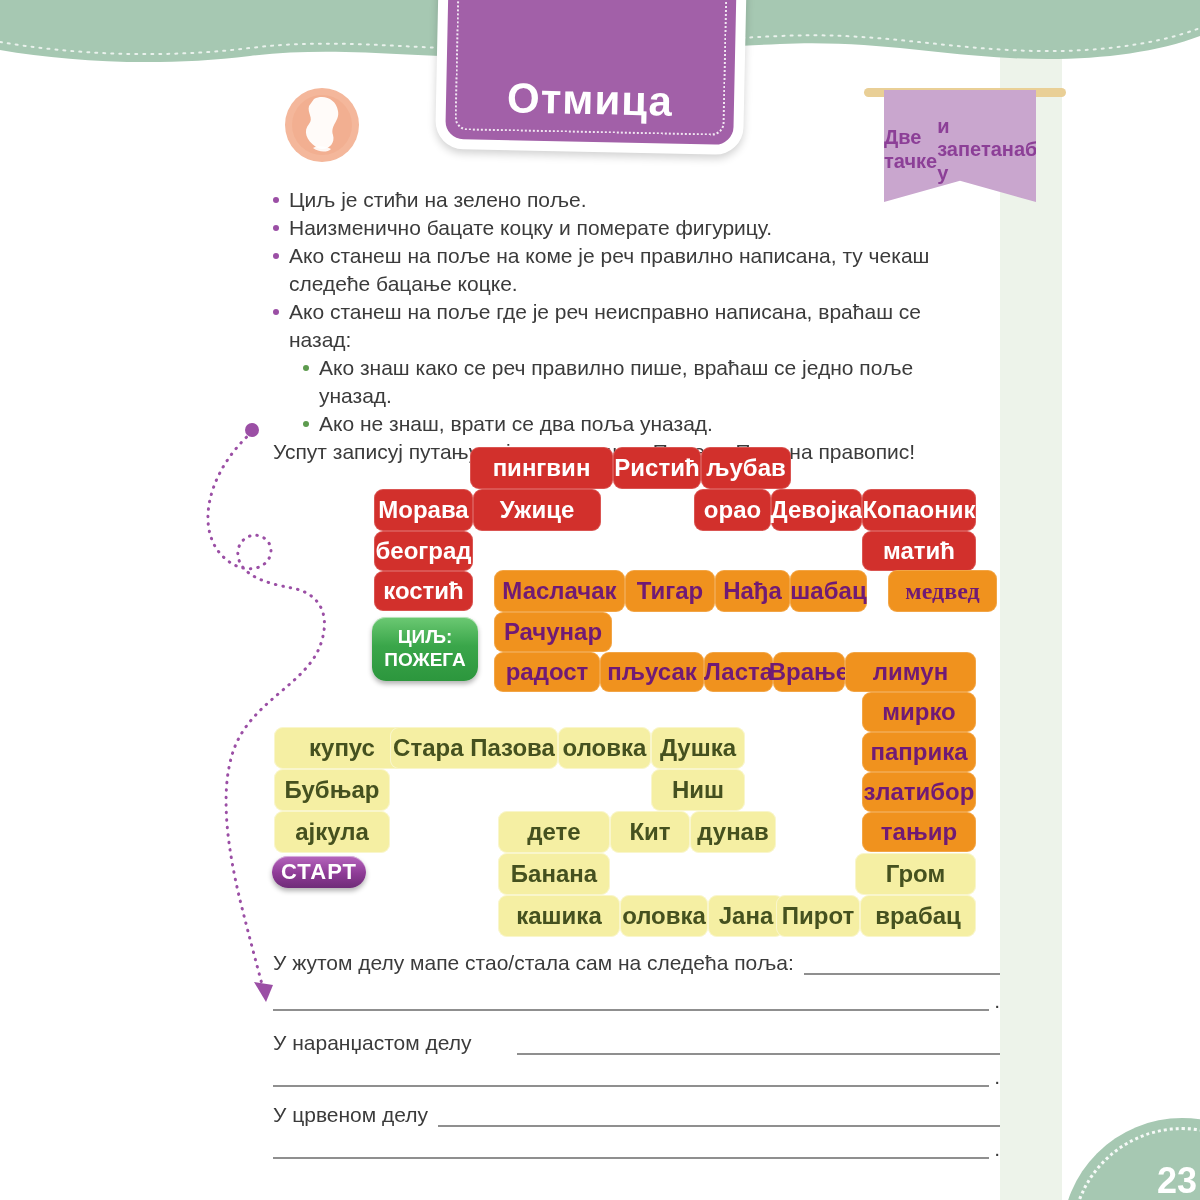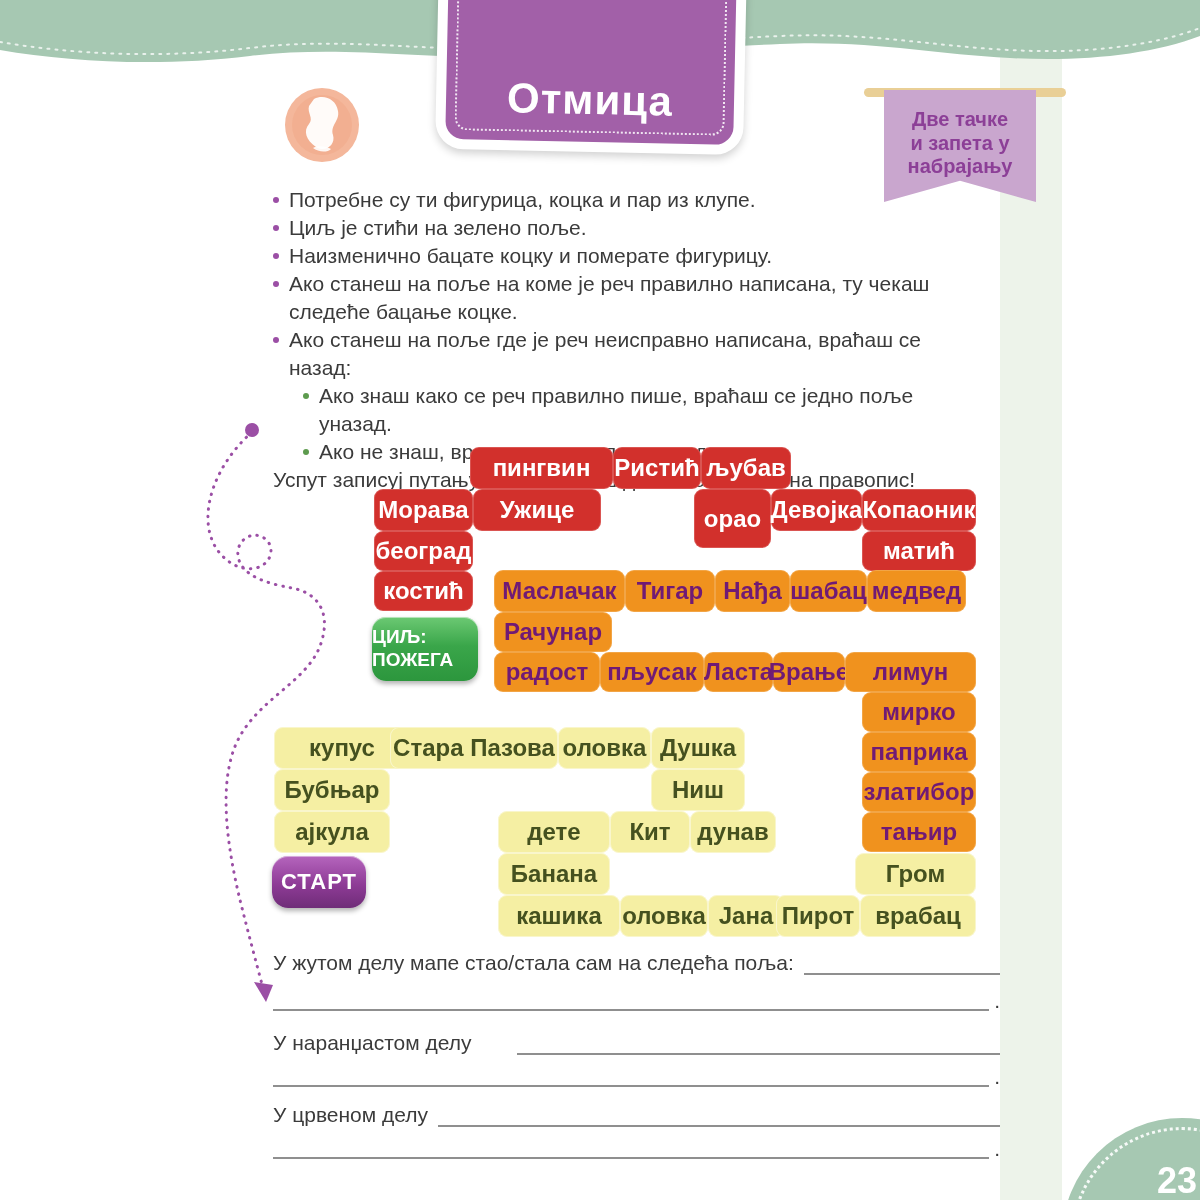--- a/index.html
+++ b/index.html
@@ -21,21 +21,21 @@
   .title-inner::after{content:"";position:absolute;inset:9px;border:2px dotted rgba(255,255,255,.85);border-radius:13px}
   .title-inner h1{margin:0;font-size:42px;font-weight:bold;color:#fff;letter-spacing:1px}
 
   
   .globe{position:absolute;left:283px;top:86px;z-index:3}
 
   
   .ribbon-stick{position:absolute;left:864px;top:88px;width:202px;height:9px;background:#e9cf96;border-radius:5px;z-index:2}
   .ribbon{position:absolute;left:884px;top:90px;width:152px;height:112px;background:var(--ribbon-bg);
     clip-path:polygon(0 0,100% 0,100% 100%,50% 81%,0 100%);
-    display:flex;flex-direction:column;align-items:center;padding-top:18px;box-sizing:border-box;z-index:3}
+    display:flex;flex-direction:row;align-items:center;padding-top:8px;box-sizing:border-box;z-index:3}
   .ribbon span{font-weight:bold;font-size:20px;line-height:1.18;color:var(--ribbon-text)}
 
   
   .instructions{position:absolute;left:273px;top:186px;width:706px;font-size:21px;line-height:28px;z-index:2}
   .bullet-row{display:flex}
   .bullet-row.lvl2{padding-left:30px}
   .dot{width:6px;height:6px;border-radius:50%;margin:11px 10px 0 0;flex:none}
   .lvl1 .dot{background:var(--trail)}
   .lvl2 .dot{background:#5d9b4e}
 
@@ -43,23 +43,23 @@
   .board{position:absolute;left:0;top:0;width:1200px;height:1200px;z-index:2}
   .tile{position:absolute;border-radius:9px;display:flex;align-items:center;justify-content:center;
     font-weight:bold;font-size:24px;box-sizing:border-box;padding:0 4px;white-space:nowrap}
   .tile.red{background:var(--red);color:#fff;box-shadow:inset 0 0 0 1px rgba(255,255,255,.18)}
   .tile.orange{background:var(--orange);color:#701a75;box-shadow:inset 0 0 0 1px rgba(255,255,255,.18)}
   .tile.yellow{background:var(--yellow);color:var(--yellow-text);box-shadow:inset 0 0 0 1px rgba(255,255,255,.45)}
 
   .goal-btn{position:absolute;left:372px;top:617px;width:106px;height:64px;border-radius:14px;z-index:3;
     background:linear-gradient(180deg,#6cc973,var(--goal-green) 45%,#2c963d);
     box-shadow:0 3px 5px rgba(0,0,0,.3), inset 0 1px 0 rgba(255,255,255,.5);
-    display:flex;flex-direction:column;align-items:flex-start;justify-content:center;
+    display:flex;flex-direction:column;align-items:center;justify-content:center;
     color:#fff;font-weight:bold;font-size:19px;line-height:1.2;text-align:center}
-  .start-btn{position:absolute;left:272px;top:856px;width:94px;height:52px;border-radius:16px;z-index:3;
+  .start-btn{position:absolute;left:272px;top:856px;width:94px;height:32px;border-radius:16px;z-index:3;
     background:linear-gradient(180deg,#b565bd,var(--start-purple) 55%,#6f2d78);
     box-shadow:0 3px 5px rgba(0,0,0,.3), inset 0 1px 0 rgba(255,255,255,.45);
     display:flex;align-items:center;justify-content:center;color:#fff;font-weight:bold;font-size:22px;letter-spacing:1px}
 
   
   .answers{position:absolute;left:273px;top:0;width:727px;height:1200px;z-index:2;font-size:21px}
   .ans-row{position:absolute;left:0;right:0;height:30px;display:flex}
   .ans-label{white-space:nowrap;line-height:30px}
   .blank{flex:1;border-bottom:2px solid var(--line);margin:0 0 3px 10px}
   .period{align-self:flex-end;line-height:26px;margin-left:5px}
@@ -96,24 +96,20 @@
 <div class="ribbon-stick"></div>
 <div class="ribbon">
   <span>Две тачке</span>
   <span>и запета у</span>
   <span>набрајању</span>
 </div>
 
 <div class="instructions">
     <div class="bullet-row lvl1">
       <span class="dot"></span>
-      <span>Потребне су ти фигурица, коцка и пар из клупе.</span>
-    </div>
-    <div class="bullet-row lvl1">
-      <span class="dot"></span>
       <span>Циљ је стићи на зелено поље.</span>
     </div>
     <div class="bullet-row lvl1">
       <span class="dot"></span>
       <span>Наизменично бацате коцку и померате фигурицу.</span>
     </div>
     <div class="bullet-row lvl1">
       <span class="dot"></span>
       <span>Ако станеш на поље на коме је реч правилно написана, ту чекаш следеће бацање коцке.</span>
     </div>
@@ -139,31 +135,31 @@
   <path d="M252,432 C215,465 200,510 212,540 C220,560 240,572 256,568 C272,564 276,546 264,538 C252,530 236,540 238,556 C241,577 270,584 292,588 C318,593 330,612 322,640 C310,685 248,700 232,755 C220,795 228,850 240,900 C248,932 256,962 263,988" fill="none" style="stroke:var(--trail)" stroke-width="3" stroke-dasharray="0.5 7" stroke-linecap="round"></path>
   <polygon points="266,1002 254,982 273,985" style="fill:var(--trail)"></polygon>
 </svg>
 
 <div class="board">
     <div class="tile red" style="left: 470px; top: 447px; width: 143px; height: 42px;">пингвин</div>
     <div class="tile red" style="left: 613px; top: 447px; width: 88px; height: 42px;">Ристић</div>
     <div class="tile red" style="left: 701px; top: 447px; width: 90px; height: 42px;">љубав</div>
     <div class="tile red" style="left: 374px; top: 489px; width: 99px; height: 42px;">Морава</div>
     <div class="tile red" style="left: 473px; top: 489px; width: 128px; height: 42px;">Ужице</div>
-    <div class="tile red" style="left: 694px; top: 489px; width: 77px; height: 59px;">орао</div>
+    <div class="tile red" style="left: 694px; top: 489px; width: 77px; height: 42px;">орао</div>
     <div class="tile red" style="left: 771px; top: 489px; width: 91px; height: 42px;">Девојка</div>
     <div class="tile red" style="left: 862px; top: 489px; width: 114px; height: 42px;">Копаоник</div>
     <div class="tile red" style="left: 374px; top: 531px; width: 99px; height: 40px;">београд</div>
     <div class="tile red" style="left: 862px; top: 531px; width: 114px; height: 40px;">матић</div>
     <div class="tile red" style="left: 374px; top: 571px; width: 99px; height: 40px;">костић</div>
     <div class="tile orange" style="left: 494px; top: 570px; width: 131px; height: 42px;">Маслачак</div>
     <div class="tile orange" style="left: 625px; top: 570px; width: 90px; height: 42px;">Тигар</div>
     <div class="tile orange" style="left: 715px; top: 570px; width: 75px; height: 42px;">Нађа</div>
     <div class="tile orange" style="left: 790px; top: 570px; width: 77px; height: 42px;">шабац</div>
-    <div class="tile orange" style="left: 867px; top: 570px; width: 99px; height: 42px;">медвед</div>
+    <div class="tile orange" style="left: 888px; top: 570px; width: 109px; height: 42px; font-family: Liberation Serif, serif;">медвед</div>
     <div class="tile orange" style="left: 494px; top: 612px; width: 118px; height: 40px;">Рачунар</div>
     <div class="tile orange" style="left: 494px; top: 652px; width: 106px; height: 40px;">радост</div>
     <div class="tile orange" style="left: 600px; top: 652px; width: 104px; height: 40px;">пљусак</div>
     <div class="tile orange" style="left: 704px; top: 652px; width: 69px; height: 40px;">Ласта</div>
     <div class="tile orange" style="left: 773px; top: 652px; width: 72px; height: 40px;">Врање</div>
     <div class="tile orange" style="left: 845px; top: 652px; width: 131px; height: 40px;">лимун</div>
     <div class="tile orange" style="left: 862px; top: 692px; width: 114px; height: 40px;">мирко</div>
     <div class="tile orange" style="left: 862px; top: 732px; width: 114px; height: 40px;">паприка</div>
     <div class="tile orange" style="left: 862px; top: 772px; width: 114px; height: 40px;">златибор</div>
     <div class="tile orange" style="left: 862px; top: 812px; width: 114px; height: 40px;">тањир</div>

